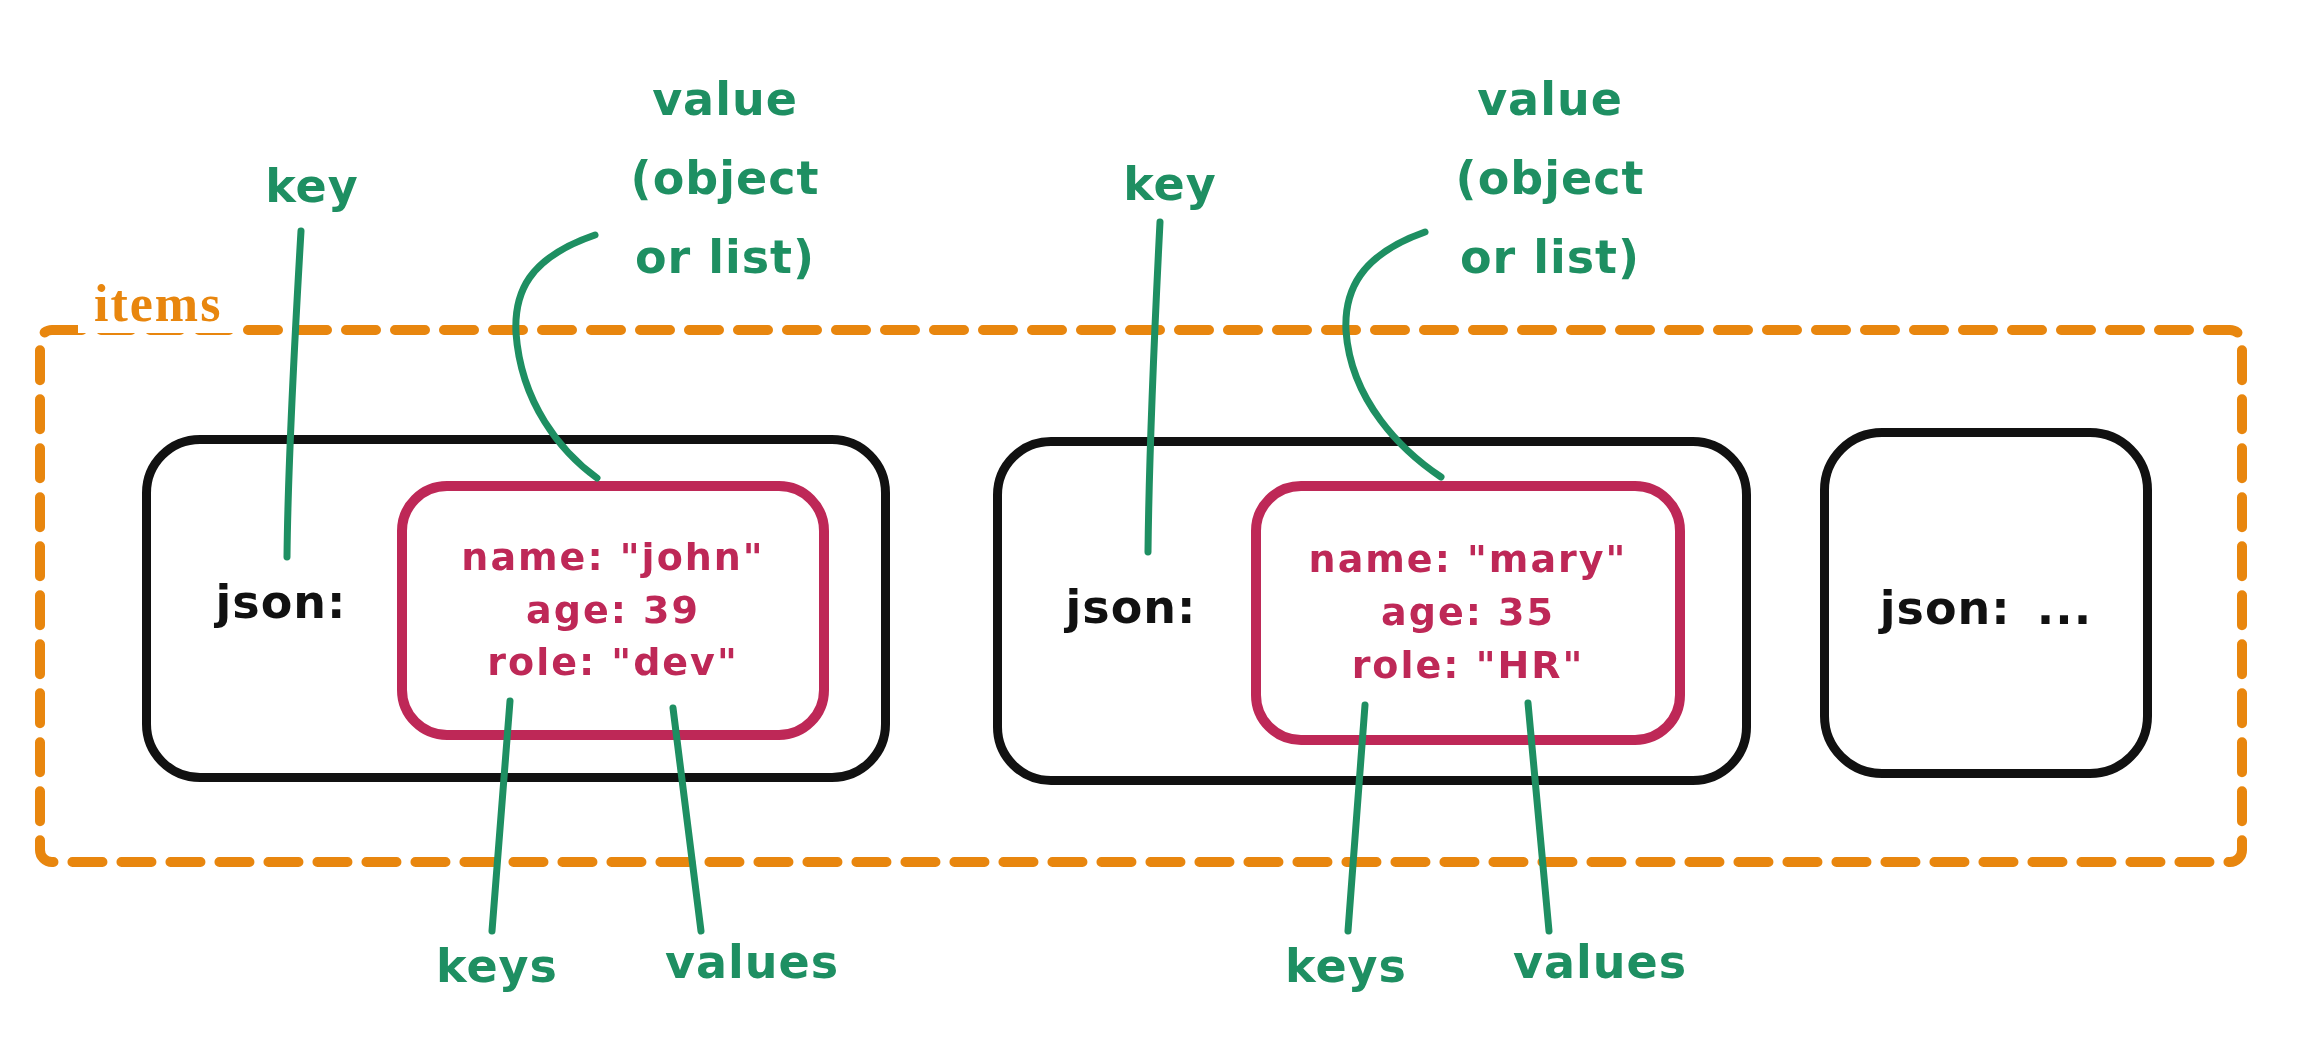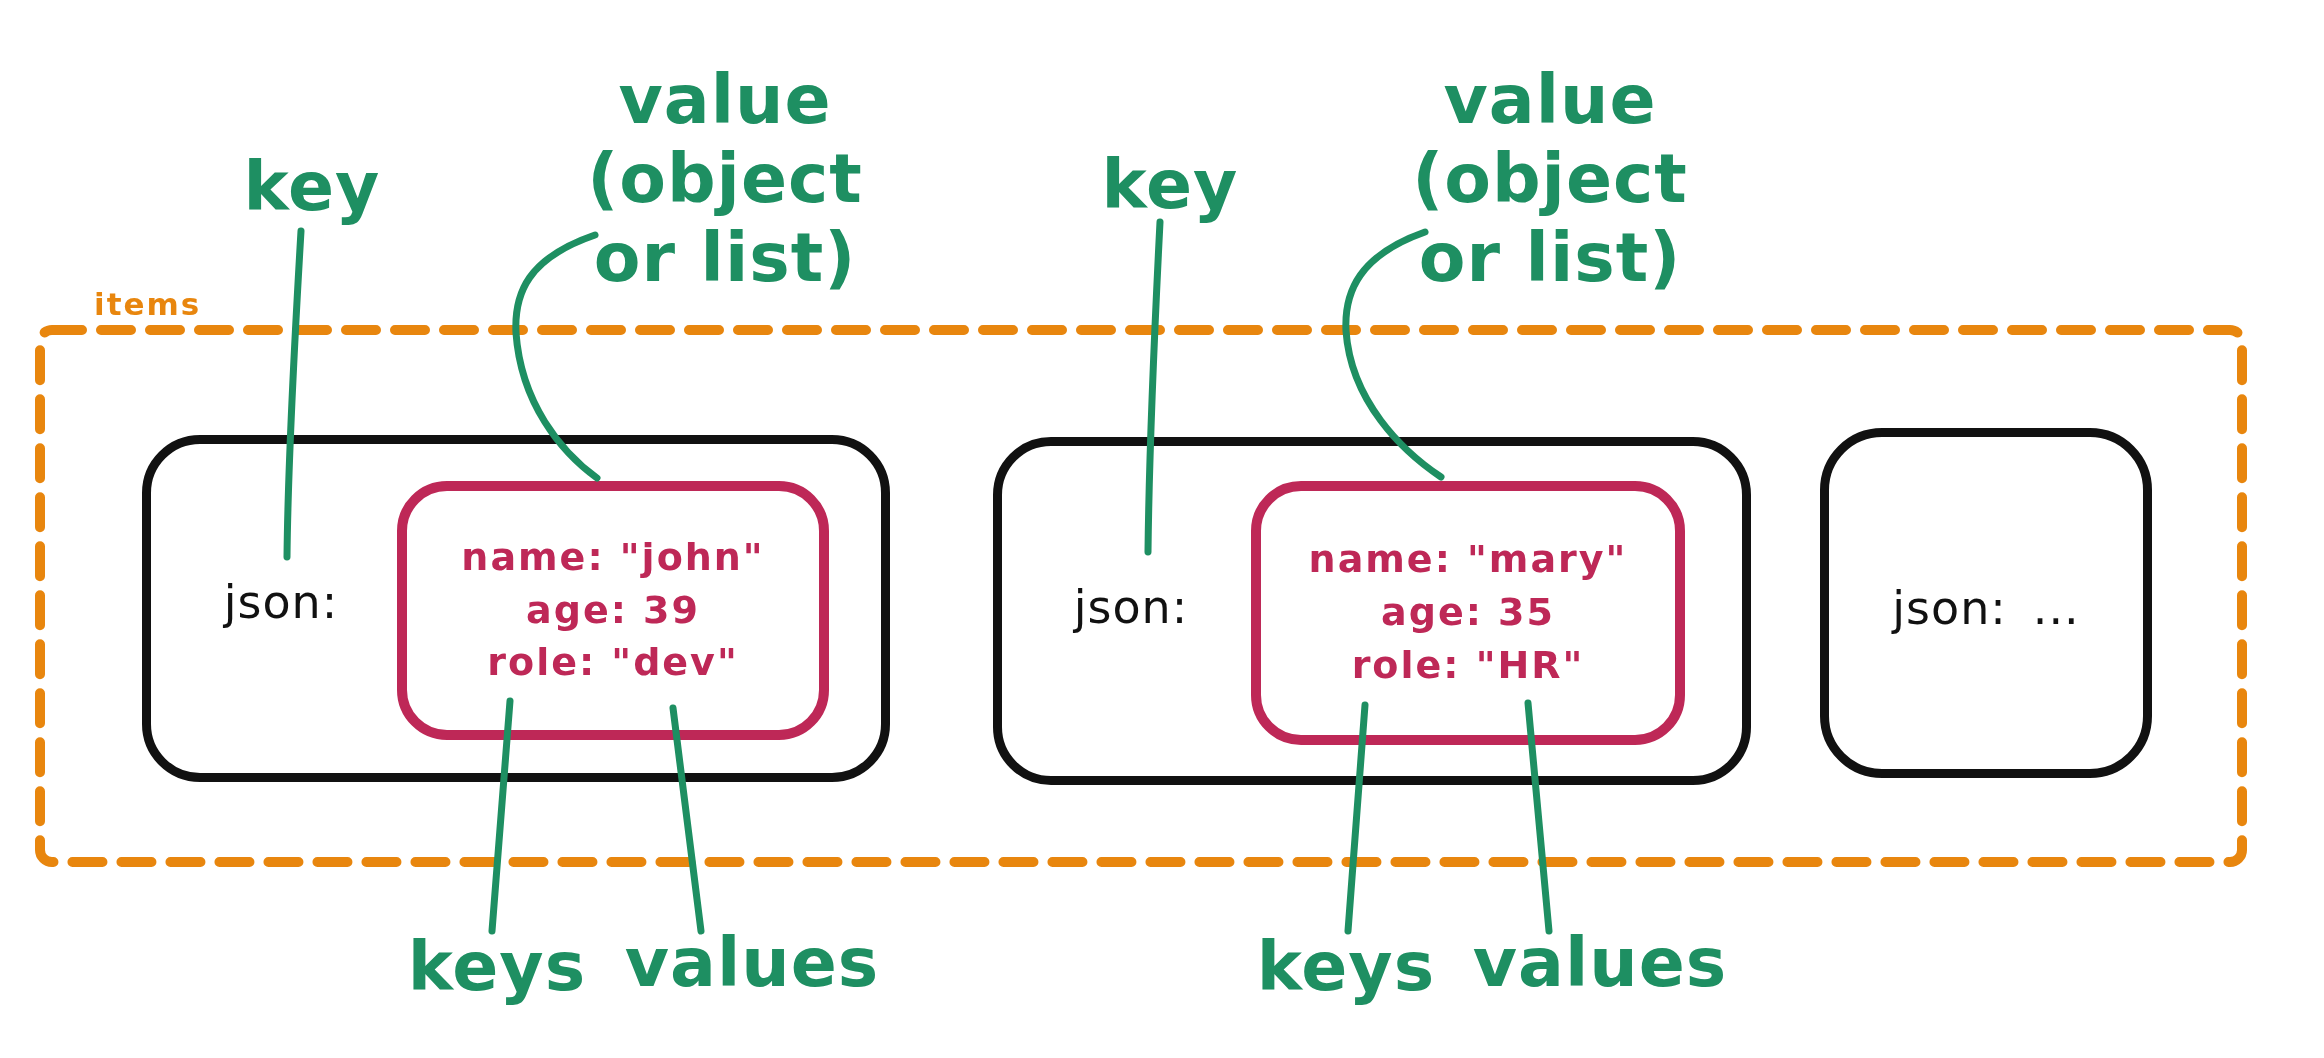--- a/index.html
+++ b/index.html
@@ -62,45 +62,46 @@
   
   .abs-center {
     position: absolute;
     transform: translate(-50%, -50%);
     white-space: nowrap;
   }
   .json-key {
     color: var(--ink);
     font-size: 46px;
     letter-spacing: 1px;
-    font-weight: 400;
+    font-weight: 700;
   }
   .json-key.with-ellipsis { display: flex; gap: 26px; align-items: baseline; }
 
   .green-label {
     color: var(--green);
-    font-size: 68px;
+    font-size: 46px;
     font-weight: bold;
     letter-spacing: 1px;
   }
   .value-block {
     text-align: center;
     line-height: 79px;
   }
   .items-label {
     position: absolute;
     left: 78px;
-    top: 286px;
+    top: 274px;
     padding: 0 16px;
     background: var(--paper);
     color: var(--orange);
-    font-size: 31px;
+    font-size: 52px;
     font-weight: bold;
     letter-spacing: 2px;
     z-index: 3;
+    font-family: Liberation Serif, serif;
   }
 
   .z1 { z-index: 1; }
   .z2 { z-index: 2; }
   .z4 { z-index: 4; }
 </style>
 </head>
 <body>
 
 <svg class="layer" viewBox="0 0 2324 1058">

